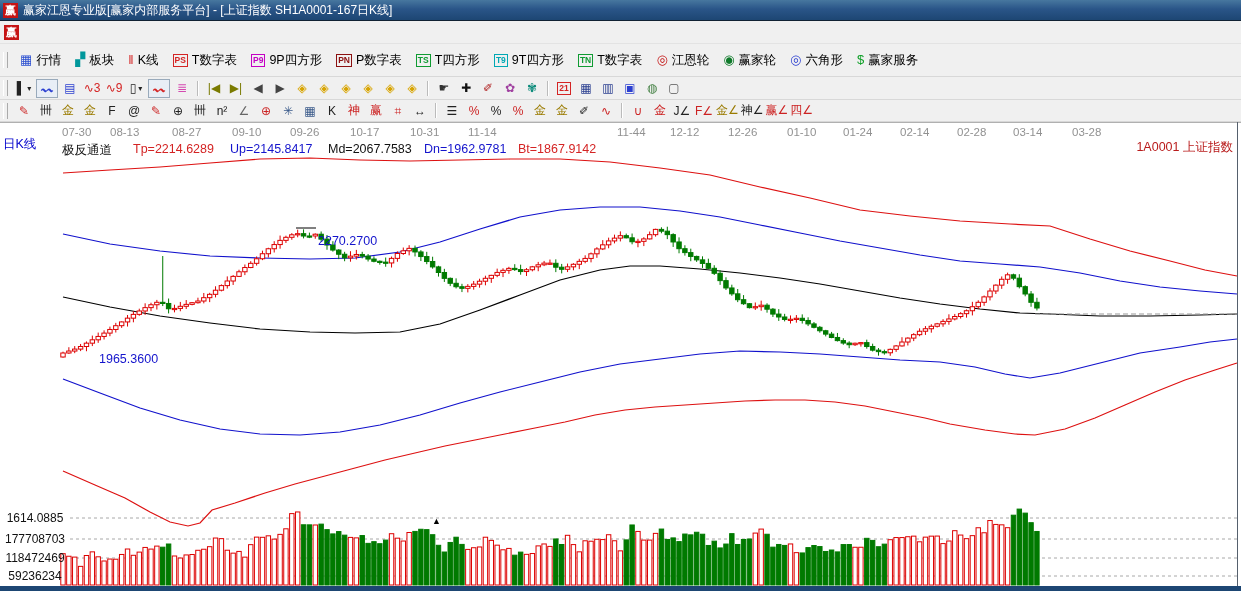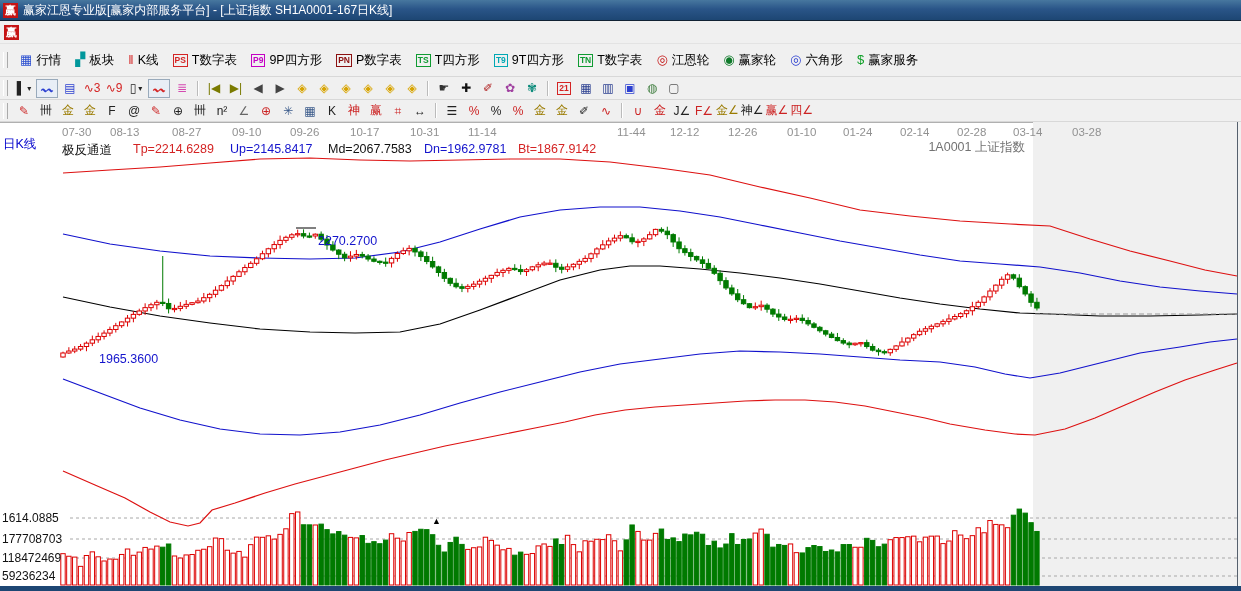--- a/index.html
+++ b/index.html
@@ -26,30 +26,30 @@
   .sep{width:1px;height:15px;background:#bbb;border-right:1px solid #fff;margin:0 4px;flex:0 0 auto;}
   .tb1btn{display:inline-flex;align-items:center;gap:4px;padding:0 7px;height:26px;font-size:12.5px;
     color:#000;white-space:nowrap;cursor:default;}
   .tb1btn .icon{font-size:13px;line-height:14px;}
   .boxicon{font-size:8.5px;font-weight:bold;border:1px solid;padding:0 1px;line-height:11px;letter-spacing:0;}
   .tbtn{display:inline-flex;align-items:center;justify-content:center;min-width:20px;height:19px;
     font-size:12px;margin:0 1px;cursor:default;white-space:nowrap;}
   .tbtn.pressed{border:1px solid #9ab;background:#e8eef6;height:17px;}
   .caret{font-size:8px;margin-left:2px;color:#222;}
   
-  #chart{position:absolute;left:0;top:122px;width:1033px;height:464px;background:#fff;border-top:1px solid #b0b0b0;}
+  #chart{position:absolute;left:0;top:122px;width:1241px;height:464px;background:#fff;border-top:1px solid #b0b0b0;}
   #plot{position:absolute;left:0;top:0;width:1241px;height:464px;}
   .date-label{position:absolute;top:3px;font-size:11.5px;color:#919191;white-space:nowrap;}
   #period-label{position:absolute;left:3px;top:13px;color:#0000cc;font-size:12.5px;}
   #header{position:absolute;left:0;top:19px;height:16px;width:100%;}
   #indicator-name{position:absolute;left:62px;color:#111;font-size:12.5px;}
   .ind-val{position:absolute;font-size:12.5px;white-space:nowrap;}
-  #symbol-label{position:absolute;right:8px;top:16px;color:#737373;font-size:12.5px;}
+  #symbol-label{position:absolute;right:8px;top:16px;color:#b91c1c;font-size:12.5px;}
   .annotation{position:absolute;color:#1414cc;font-size:12.5px;white-space:nowrap;}
-  .vol-label{position:absolute;left:2px;width:66px;text-align:left;font-size:12px;color:#111;white-space:nowrap;}
+  .vol-label{position:absolute;left:2px;width:66px;text-align:center;font-size:12px;color:#111;white-space:nowrap;}
   #triangle{position:absolute;font-size:9px;color:#000;}
   #bottomstrip{position:absolute;left:0;top:586px;width:100%;height:5px;background:#1d4673;}
   #rightborder{position:absolute;left:1237px;top:122px;width:1px;height:464px;background:#55606d;}
 </style>
 </head>
 <body>
 
 <div id="app">
 
   <div id="titlebar">

